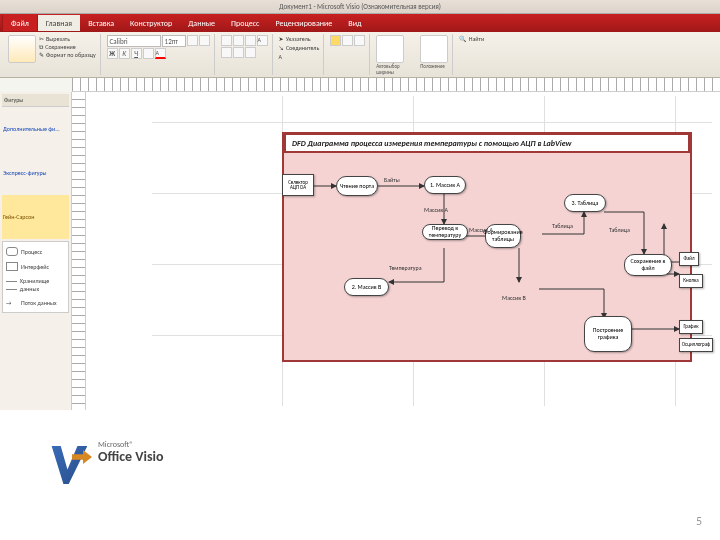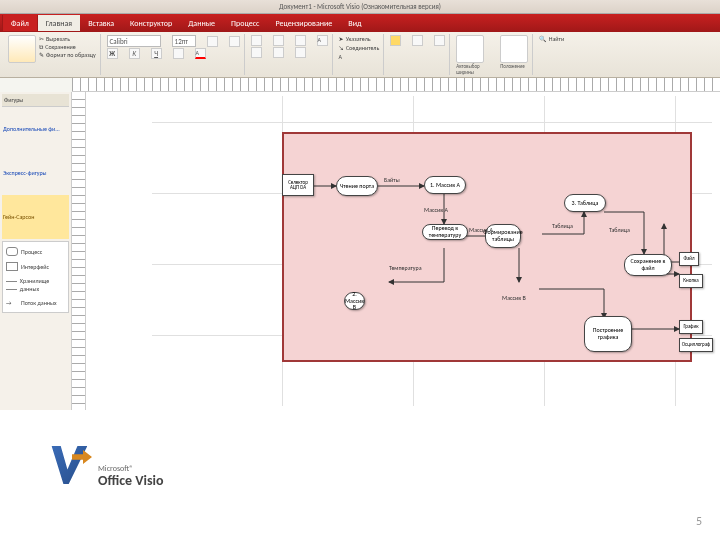--- a/index.html
+++ b/index.html
@@ -7,21 +7,21 @@
 .titlebar{height:14px;background:linear-gradient(#e8e0d8,#dcd2c8);font-size:7px;text-align:center;line-height:14px;color:#555;border-bottom:1px solid #aaa}
 .tabs{height:18px;background:linear-gradient(#c82020,#a01818);display:flex;align-items:center;padding:0 2px;gap:0}
 .tab{font-size:8px;padding:3px 8px;color:#fff;cursor:pointer}
 .tab.file{background:#c82020;color:#fff;border-left:1px solid #a01818;border-right:1px solid #a01818}
 .tab.active{background:#f0ede5;color:#444}
 .ribbon{height:46px;background:linear-gradient(#f5f1e9,#e8e3d8);border-bottom:1px solid #b8b0a0;display:flex;padding:2px 4px;gap:2px}
 .rgroup{border-right:1px solid #ccc;padding:1px 4px;display:flex;flex-direction:column;gap:1px;font-size:6px;color:#555}
 .rbtn{display:flex;align-items:center;gap:2px;font-size:6px;color:#444}
 .ricon{width:14px;height:14px;background:#fff;border:1px solid #ccc;border-radius:2px}
 .ricon.big{width:28px;height:28px}
-.fontbox{display:flex;gap:11px;align-items:center}
+.fontbox{display:flex;gap:1px;align-items:flex-start}
 .fontsel{border:1px solid #bbb;background:#fff;font-size:7px;padding:1px 2px;height:12px}
 .miniicon{width:11px;height:11px;border:1px solid #ccc;background:#f8f8f8}
 .rulerh{height:14px;background:#fff;border-bottom:1px solid #ccc;margin-left:72px;position:relative;overflow:hidden}
 .rulerh::before{content:"";position:absolute;inset:0;background:repeating-linear-gradient(90deg,#aaa 0 1px,transparent 1px 8px)}
 .body{display:flex;height:320px}
 .shapepanel{width:72px;background:#f5f1ea;border-right:1px solid #ccc;font-size:6px;color:#444;padding:2px}
 .sptitle{background:#e8e3d5;padding:2px;font-size:6px;border-bottom:1px solid #ccc}
 .spitem{padding:18px 1px;color:#1a4bb8;cursor:pointer}
 .spitem.act{background:#ffe79c;color:#7a5200}
 .spshape{display:flex;align-items:center;gap:3px;padding:3px 1px}
@@ -33,21 +33,21 @@
 .dfd{position:absolute;left:130px;top:36px;width:410px;height:230px;background:#f5d3d3;border:2px solid #a03838}
 .dfdtitle{position:absolute;left:0;right:0;top:-1px;background:#fff;border:2px solid #a03838;font-size:8px;font-style:italic;font-weight:700;padding:3px 6px;color:#222}
 .node{position:absolute;background:#fff;border:1px solid #444;font-size:6px;text-align:center;padding:2px;line-height:1.1;display:flex;align-items:center;justify-content:center;box-shadow:1px 1px 2px rgba(0,0,0,.3)}
 .proc{border-radius:10px}
 .ext{border-radius:0}
 .lbl{position:absolute;font-size:6px;color:#333;background:transparent}
 .grid{position:absolute;inset:0;background:repeating-linear-gradient(0deg,transparent 0 70px,#e0e0e0 70px 71px),repeating-linear-gradient(90deg,transparent 0 130px,#e0e0e0 130px 131px)}
 svg.conn{position:absolute;inset:0;width:100%;height:100%;pointer-events:none}
 .arr{stroke:#333;stroke-width:1;fill:none;marker-end:url(#ah)}
 .footer{position:absolute;left:0;right:0;bottom:0;height:130px;background:#fff}
-.logo{position:absolute;left:40px;bottom:52px;display:flex;align-items:flex-end;gap:6px}
+.logo{position:absolute;left:40px;bottom:52px;display:flex;align-items:flex-start;gap:6px}
 .logoimg{width:52px;height:48px;position:relative}
 .vshape{position:absolute;width:38px;height:38px;left:8px;top:6px;background:linear-gradient(135deg,#3a6cb8,#284f8c);clip-path:polygon(6% 0,30% 0,52% 62%,74% 0,100% 0,58% 100%,44% 100%);transform:skewX(-4deg)}
 .arrow{position:absolute;right:0;top:10px;width:20px;height:14px;background:#d88820;clip-path:polygon(0 30%,55% 30%,55% 0,100% 50%,55% 100%,55% 70%,0 70%)}
 .logotext{font-size:8px;color:#666;line-height:1.1}
 .logotext b{font-size:14px;color:#444}
 .slideno{position:absolute;right:18px;bottom:12px;font-size:12px;color:#999}
 </style>
 </head>
 <body>
 
@@ -159,20 +159,21 @@
         </div>
     </div>
   </div>
 
   <div class="canvas">
     <div class="rulerv"></div>
     <div class="page">
       <div class="grid"></div>
 
       <div class="dfd">
+        <div class="dfdtitle">DFD Диаграмма процесса измерения температуры с помощью АЦП в LabView</div>
 
         <svg class="conn">
           <defs>
               <marker id="ah" markerWidth="6" markerHeight="6" refX="5" refY="3" orient="auto">
                 <path d="M0,0 L6,3 L0,6 z" fill="#333"></path>
               </marker>
             </defs>
           <path class="arr" d="M30,52 L52,52"></path>
           <path class="arr" d="M94,52 L140,52"></path>
           <path class="arr" d="M160,60 L160,90"></path>
@@ -184,21 +185,21 @@
           <path class="arr" d="M255,155 L320,155 L320,184"></path>
           <path class="arr" d="M360,140 L395,140"></path>
           <path class="arr" d="M340,195 L395,195"></path>
           <path class="arr" d="M395,128 L380,128 L380,90"></path>
         </svg>
 
         <div class="node ext" style="left:-2px;top:40px;width:32px;height:22px;font-size:5px">Селектор АЦП DA</div>
         <div class="node proc" style="left:52px;top:42px;width:42px;height:20px">Чтение порта</div>
         <div class="node proc" style="left:140px;top:42px;width:42px;height:18px">1. Массив А</div>
         <div class="node proc" style="left:138px;top:90px;width:46px;height:16px">Перевод в температуру</div>
-        <div class="node proc" style="left:60px;top:158px;width:21px;height:18px">2. Массив B</div>
+        <div class="node proc" style="left:60px;top:144px;width:45px;height:18px">2. Массив B</div>
         <div class="node proc" style="left:201px;top:90px;width:36px;height:24px">Формирование таблицы</div>
         <div class="node proc" style="left:280px;top:60px;width:42px;height:18px">3. Таблица</div>
         <div class="node proc" style="left:340px;top:120px;width:48px;height:22px">Сохранение в файл</div>
         <div class="node proc" style="left:300px;top:182px;width:48px;height:36px">Построение графика</div>
         <div class="node ext" style="left:395px;top:118px;width:20px;height:14px;font-size:5px">Файл</div>
         <div class="node ext" style="left:395px;top:140px;width:24px;height:14px;font-size:5px">Кнопка</div>
         <div class="node ext" style="left:395px;top:186px;width:24px;height:14px;font-size:5px">График</div>
         <div class="node ext" style="left:395px;top:204px;width:34px;height:14px;font-size:5px">Осциллограф</div>
 
         <div class="lbl" style="left:100px;top:42px">Байты</div>

